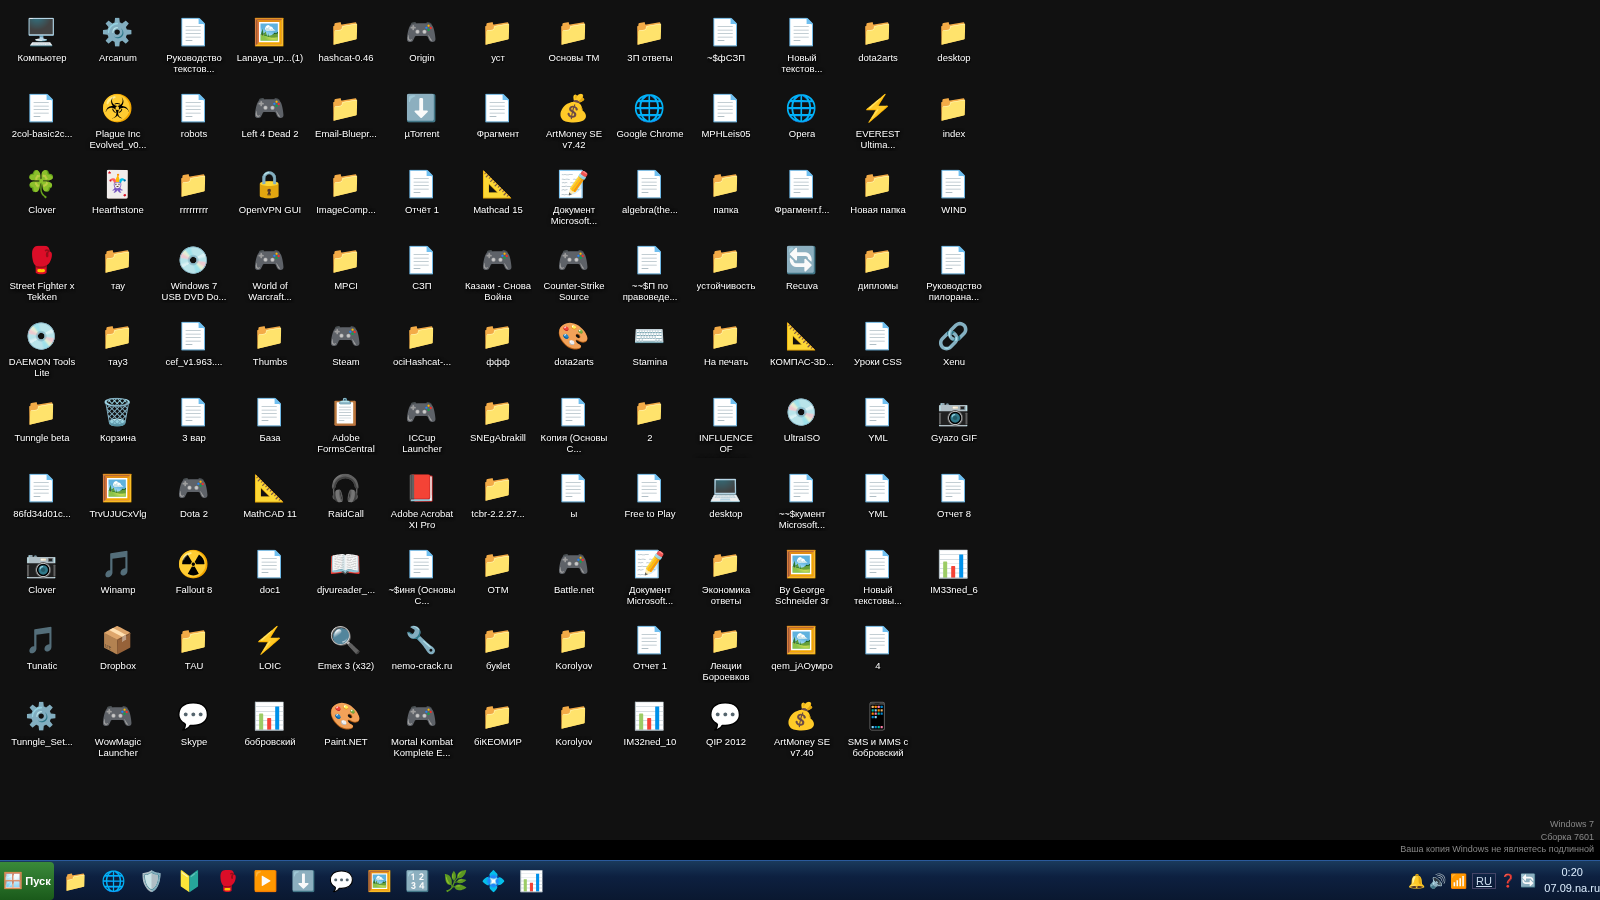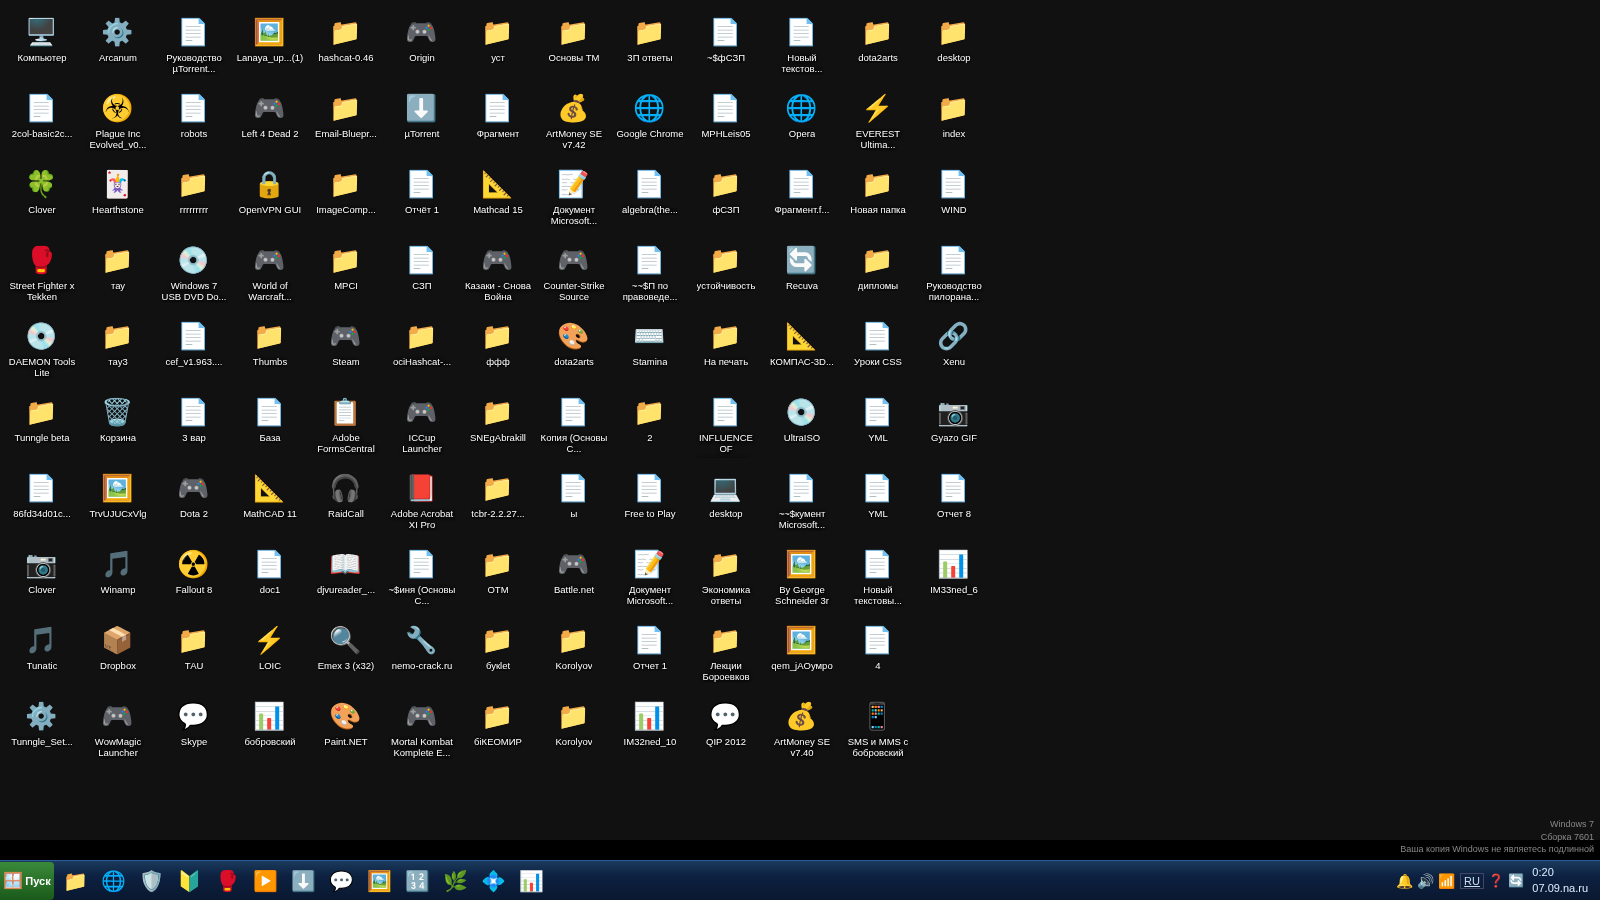--- a/index.html
+++ b/index.html
@@ -106,25 +106,25 @@
     }
     #system-tray {
       display: flex;
       align-items: center;
       gap: 4px;
       padding: 0 8px;
       color: #cde;
       font-size: 11px;
     }
     #clock {
-      text-align: left;
+      text-align: center;
       color: #def;
       font-size: 11px;
       line-height: 1.4;
-      padding-right: 12px;
+      padding-right: 0;
     }
     #win-version {
       position: absolute;
       bottom: 44px;
       right: 6px;
       color: #888;
       font-size: 9px;
       text-align: right;
       line-height: 1.4;
     }
@@ -208,21 +208,21 @@
     <div class="desktop-icon">
       <div class="icon-img">📦</div>
       <div class="icon-label">Dropbox</div>
     </div>
     <div class="desktop-icon">
       <div class="icon-img">🎮</div>
       <div class="icon-label">WowMagic Launcher</div>
     </div>
     <div class="desktop-icon">
       <div class="icon-img">📄</div>
-      <div class="icon-label">Руководство µTorrent...</div>
+      <div class="icon-label">Руководство текстов...</div>
     </div>
     <div class="desktop-icon">
       <div class="icon-img">📄</div>
       <div class="icon-label">robots</div>
     </div>
     <div class="desktop-icon">
       <div class="icon-img">📁</div>
       <div class="icon-label">rrrrrrrrr</div>
     </div>
     <div class="desktop-icon">
@@ -496,21 +496,21 @@
     <div class="desktop-icon">
       <div class="icon-img">📄</div>
       <div class="icon-label">~$фСЗП</div>
     </div>
     <div class="desktop-icon">
       <div class="icon-img">📄</div>
       <div class="icon-label">MPHLeis05</div>
     </div>
     <div class="desktop-icon">
       <div class="icon-img">📁</div>
-      <div class="icon-label">фСЗП</div>
+      <div class="icon-label">папка</div>
     </div>
     <div class="desktop-icon">
       <div class="icon-img">📁</div>
       <div class="icon-label">устойчивость</div>
     </div>
     <div class="desktop-icon">
       <div class="icon-img">📁</div>
       <div class="icon-label">На печать</div>
     </div>
     <div class="desktop-icon">

